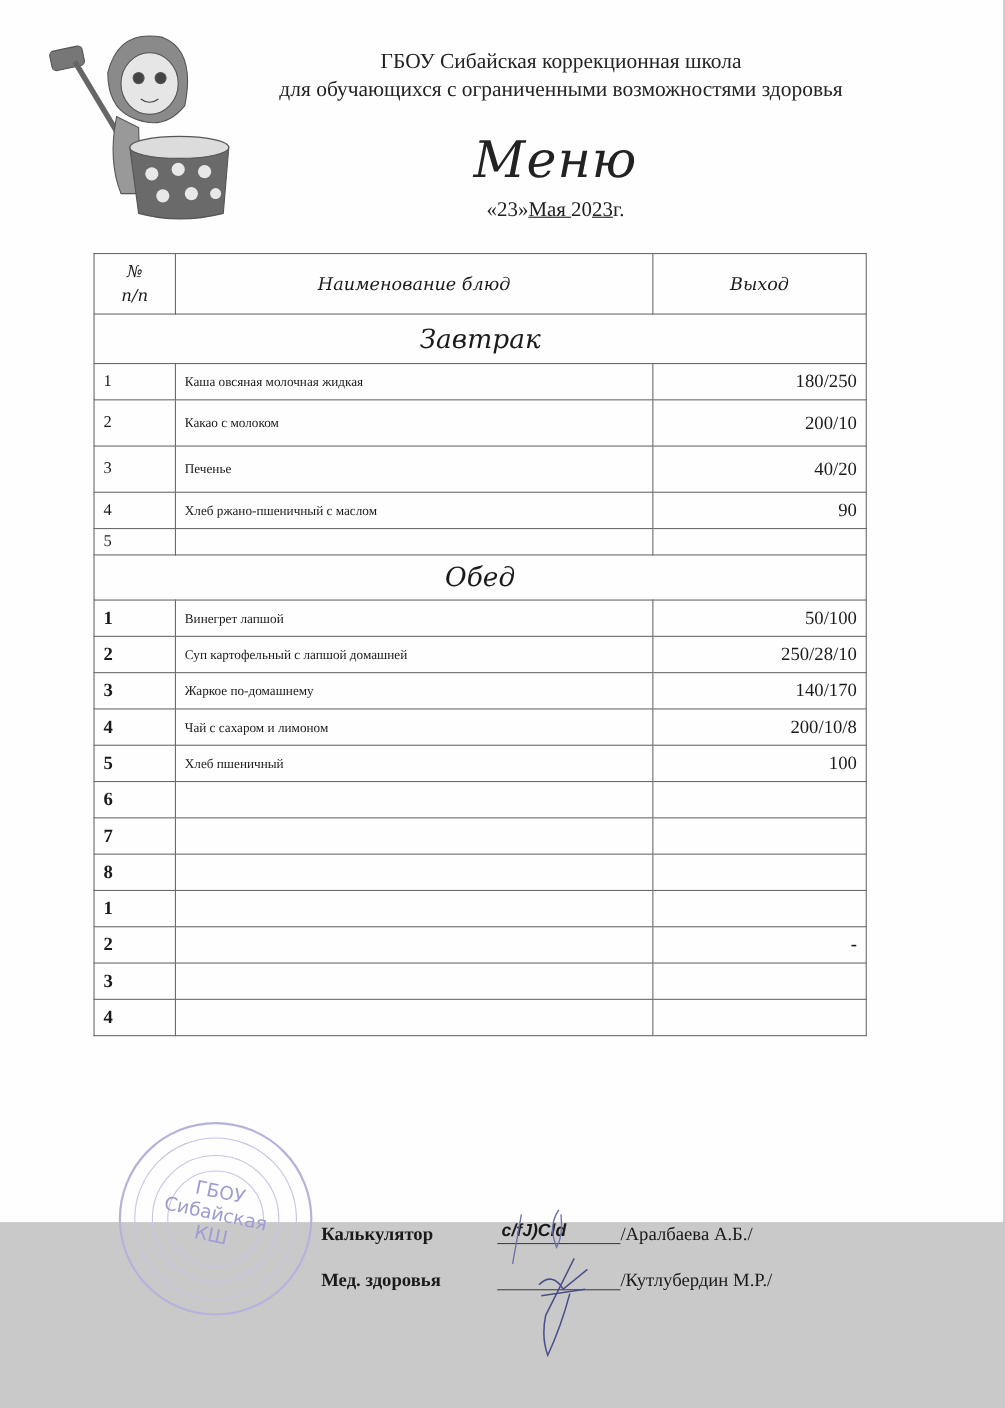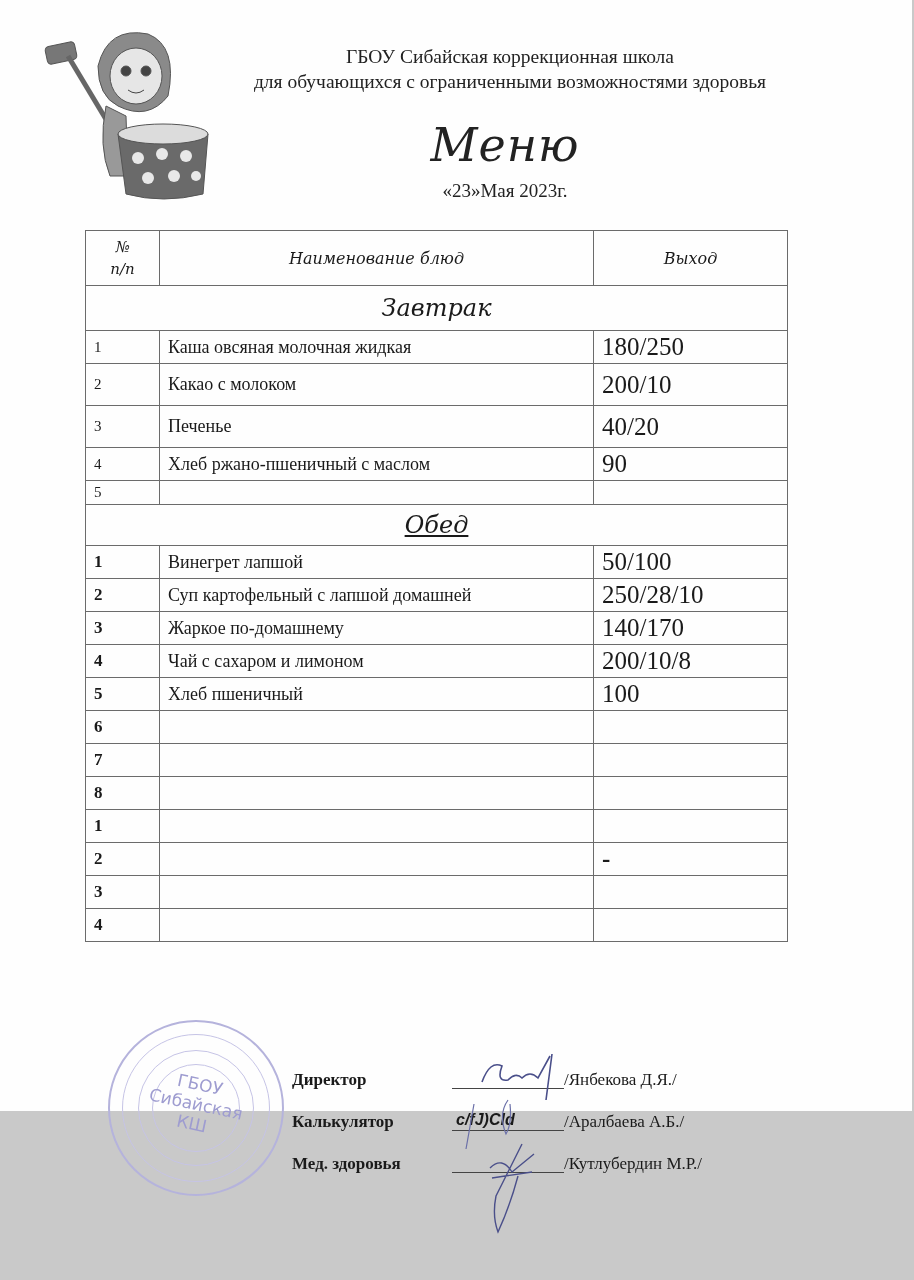--- a/index.html
+++ b/index.html
@@ -15,39 +15,39 @@
       position: absolute; left: 220px; top: 44px; width: 580px; text-align: center;
       font-size: 19.5px; line-height: 25px; color: #222;
     }
     .title {
       position: absolute; left: 380px; top: 118px; width: 250px; text-align: center;
       font-family: "DejaVu Serif", serif; font-style: italic; font-size: 46px; color: #222; letter-spacing: 1px;
     }
     .date {
       position: absolute; left: 380px; top: 180px; width: 250px; text-align: center; font-size: 19px; color: #222;
     }
-    .date .u { }
+    .date .u { text-decoration: underline; }
 
     table.menu {
       position: absolute; left: 85px; top: 230px; width: 703px; border-collapse: collapse;
     }
     table.menu td, table.menu th {
       border: 1.5px solid #6b6b6b; padding: 0 8px; font-weight: normal; vertical-align: middle;
     }
     th.h { font-family: "DejaVu Serif", serif; font-style: italic; font-size: 16px; text-align: center; height: 54px; }
     th.hnum { font-size: 15px; line-height: 22px; }
     td.section {
       text-align: center; font-family: "DejaVu Serif", serif; font-style: italic; font-size: 24px; height: 44px;
     }
-    td.section.obed { height: 40px; text-decoration: underline; }
+    td.section.obed { height: 40px; }
     td.section.poldnik { height: 92px; }
     td.num { width: 57px; font-size: 15px; }
     td.num.bold { font-weight: bold; font-size: 17px; }
-    td.name { width: 417px; font-size: 18px; }
-    td.out { width: 177px; text-align: left; font-size: 25px; }
+    td.name { width: 417px; font-size: 12px; }
+    td.out { width: 177px; text-align: right; font-size: 17px; }
     tr.r { height: 33px; }
     tr.r.tall { height: 42px; }
     tr.r.sm { height: 24px; }
 
     .stamp {
       position: absolute; left: 108px; top: 1020px; width: 176px; height: 176px; border-radius: 50%;
       border: 2px solid #b5b3dc; box-sizing: border-box;
     }
     .stamp .ring { position: absolute; border-radius: 50%; border: 1px solid #c6c4e6; }
     .stamp .txt {
@@ -214,28 +214,20 @@
     <div class="ring" style="left:12px;top:12px;right:12px;bottom:12px;"></div>
     <div class="ring" style="left:28px;top:28px;right:28px;bottom:28px;"></div>
     <div class="ring" style="left:42px;top:42px;right:42px;bottom:42px;"></div>
     <div class="txt">
       <div>ГБОУ</div>
       <div>Сибайская</div>
       <div>КШ</div>
     </div>
   </div>
 
-  <div class="sig-row" style="top:1066px;">
-    <span class="role">Директор</span>
-    <span class="line"></span>
-    <svg class="scribble" width="130" height="50">
-      <path d="M30 30 Q38 8 50 14 Q44 30 56 28 Q64 20 70 26 Q78 18 86 26 L98 4 M100 2 L94 48" fill="none" stroke="#4a4f8a" stroke-width="1.6"></path>
-    </svg>
-    <span class="name">/Янбекова Д.Я./</span>
-  </div>
 
   <div class="sig-row" style="top:1108px;">
     <span class="role">Калькулятор</span>
     <span class="line"></span>
     <span class="ocr">c/fJ)Cld</span>
     <svg class="scribble" width="130" height="60">
       <path d="M22 10 L14 55 M56 6 Q46 20 54 40 Q60 30 58 10" fill="none" stroke="#6a6fa8" stroke-width="1.2"></path>
     </svg>
     <span class="name">/Аралбаева  А.Б./</span>
   </div>

